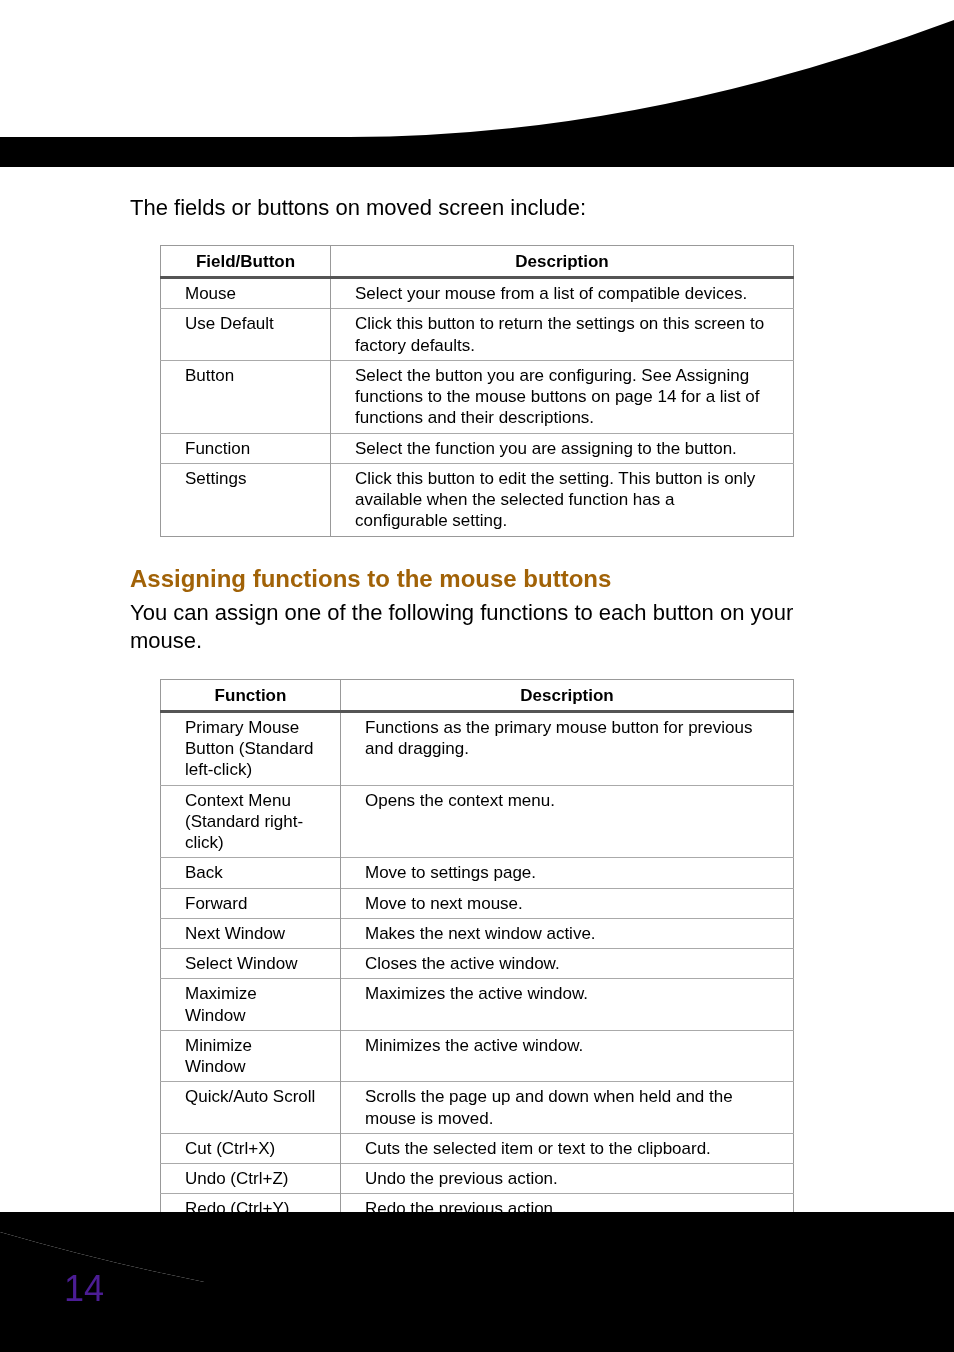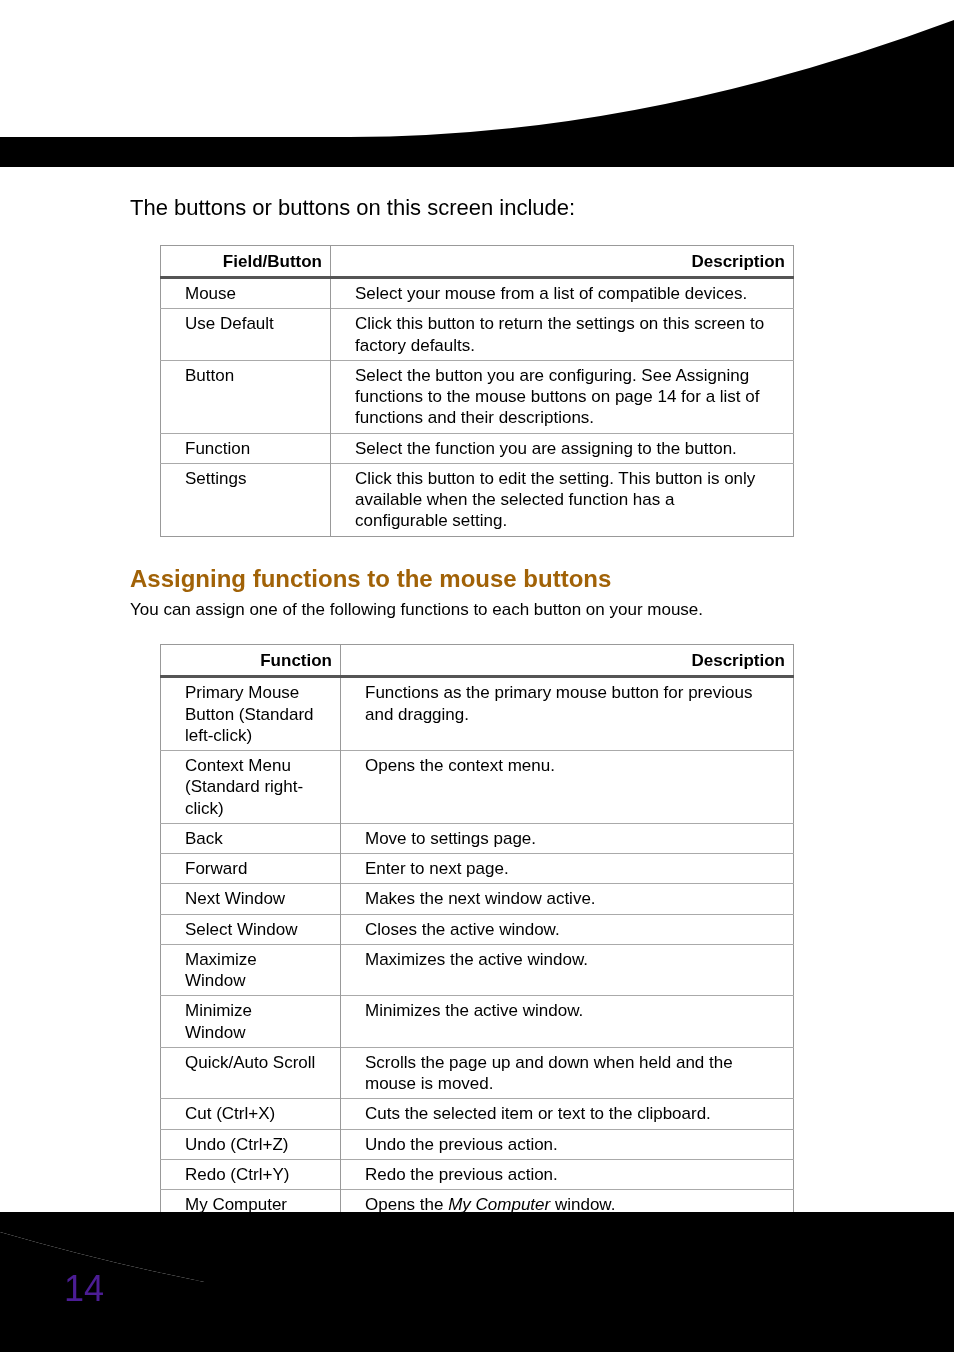--- a/index.html
+++ b/index.html
@@ -68,21 +68,21 @@
       border-left: 1px solid #999;
       border-right: 1px solid #999;
       border-bottom: 1px solid #999;
     }
     thead tr {
       border-top: 1px solid #999;
     }
     th {
       font-weight: bold;
       font-size: 17px;
-      text-align: right;
+      text-align: center;
       padding: 6px 8px 4px 8px;
       border-bottom: 3px solid #555;
       vertical-align: top;
     }
     th:first-child {
       border-right: 1px solid #999;
     }
     td {
       font-size: 17px;
       padding: 4px 24px;
@@ -94,21 +94,21 @@
       border-right: 1px solid #999;
       width: 170px;
     }
     .section-heading {
       font-size: 24px;
       font-weight: bold;
       color: #a16207;
       margin-bottom: 6px;
     }
     .section-text {
-      font-size: 17px;
+      font-size: 22px;
       color: #000000;
       margin-bottom: 24px;
       line-height: 1.28;
     }
     .italic {
       font-style: italic;
     }
     .table2 td:first-child {
       width: 180px;
     }
@@ -116,21 +116,21 @@
 </head>
 <body>
 
 <div class="swoosh-top">
   <svg viewBox="0 0 954 167" preserveAspectRatio="none">
     <path d="M 0 167 L 0 137 L 350 137 Q 640 137 954 20 L 954 0 L 954 167 Z" fill="#000000"></path>
   </svg>
 </div>
 
 <div class="content">
-  <p class="intro-text">The buttons or buttons on this screen include:</p>
+  <p class="intro-text">The fields or buttons on moved screen include:</p>
 
   <div class="table-wrapper">
     <table>
       <thead>
         <tr>
           <th>Field/Button</th>
           <th>Description</th>
         </tr>
       </thead>
       <tbody>
@@ -177,21 +177,21 @@
         <tr>
           <td>Context Menu (Standard right-click)</td>
           <td>Opens the context menu.</td>
         </tr>
         <tr>
           <td>Back</td>
           <td>Move to settings page.</td>
         </tr>
         <tr>
           <td>Forward</td>
-          <td>Enter to next page.</td>
+          <td>Move to next mouse.</td>
         </tr>
         <tr>
           <td>Next Window</td>
           <td>Makes the next window active.</td>
         </tr>
         <tr>
           <td>Select Window</td>
           <td>Closes the active window.</td>
         </tr>
         <tr>

